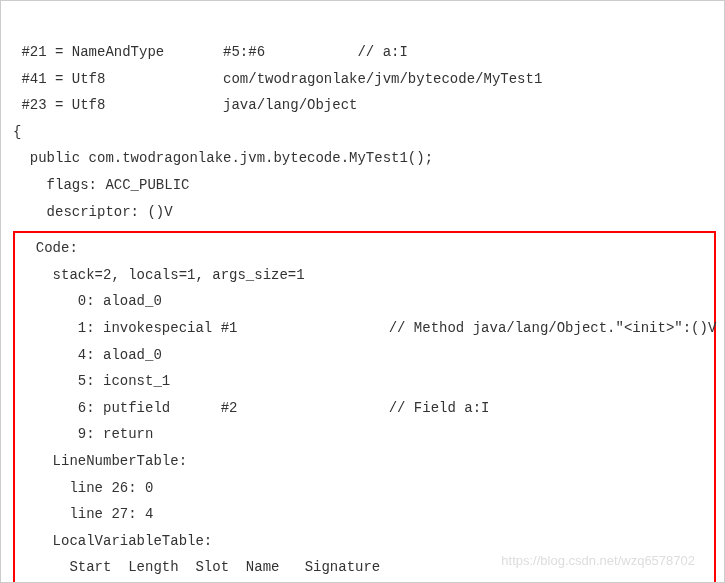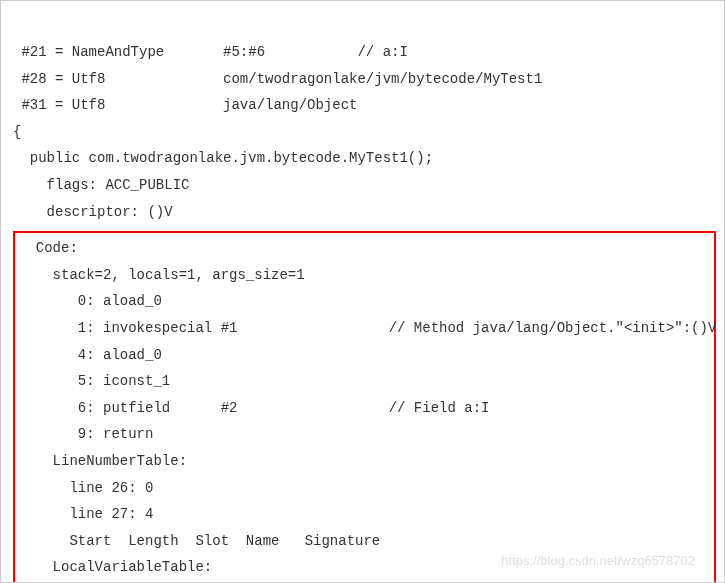--- a/index.html
+++ b/index.html
@@ -41,37 +41,37 @@
       font-family: Arial, sans-serif;
       pointer-events: none;
       z-index: -1;
     }
   </style>
 </head>
 <body>
 
 <div class="content">
   <div class="line"> #21 = NameAndType       #5:#6           // a:I</div>
-  <div class="line"> #28 = Utf8              com/twodragonlake/jvm/bytecode/MyTest1</div>
-  <div class="line"> #31 = Utf8              java/lang/Object</div>
+  <div class="line"> #41 = Utf8              com/twodragonlake/jvm/bytecode/MyTest1</div>
+  <div class="line"> #23 = Utf8              java/lang/Object</div>
   <div class="line">{</div>
   <div class="line">  public com.twodragonlake.jvm.bytecode.MyTest1();</div>
   <div class="line">    flags: ACC_PUBLIC</div>
   <div class="line">    descriptor: ()V</div>
 </div>
 
 <div class="highlight-box">
   <div class="line">  Code:</div>
   <div class="line">    stack=2, locals=1, args_size=1</div>
   <div class="line">       0: aload_0</div>
   <div class="line">       1: invokespecial #1                  // Method java/lang/Object."&lt;init&gt;":()V</div>
   <div class="line">       4: aload_0</div>
   <div class="line">       5: iconst_1</div>
   <div class="line">       6: putfield      #2                  // Field a:I</div>
   <div class="line">       9: return</div>
   <div class="line">    LineNumberTable:</div>
   <div class="line">      line 26: 0</div>
   <div class="line">      line 27: 4</div>
+  <div class="line">    LocalVariableTable:</div>
   <div class="line">      Start  Length  Slot  Name   Signature</div>
-  <div class="line">    LocalVariableTable:</div>
 </div>
 
 <div class="watermark">https://blog.csdn.net/wzq6578702</div>
 
 </body></html>

